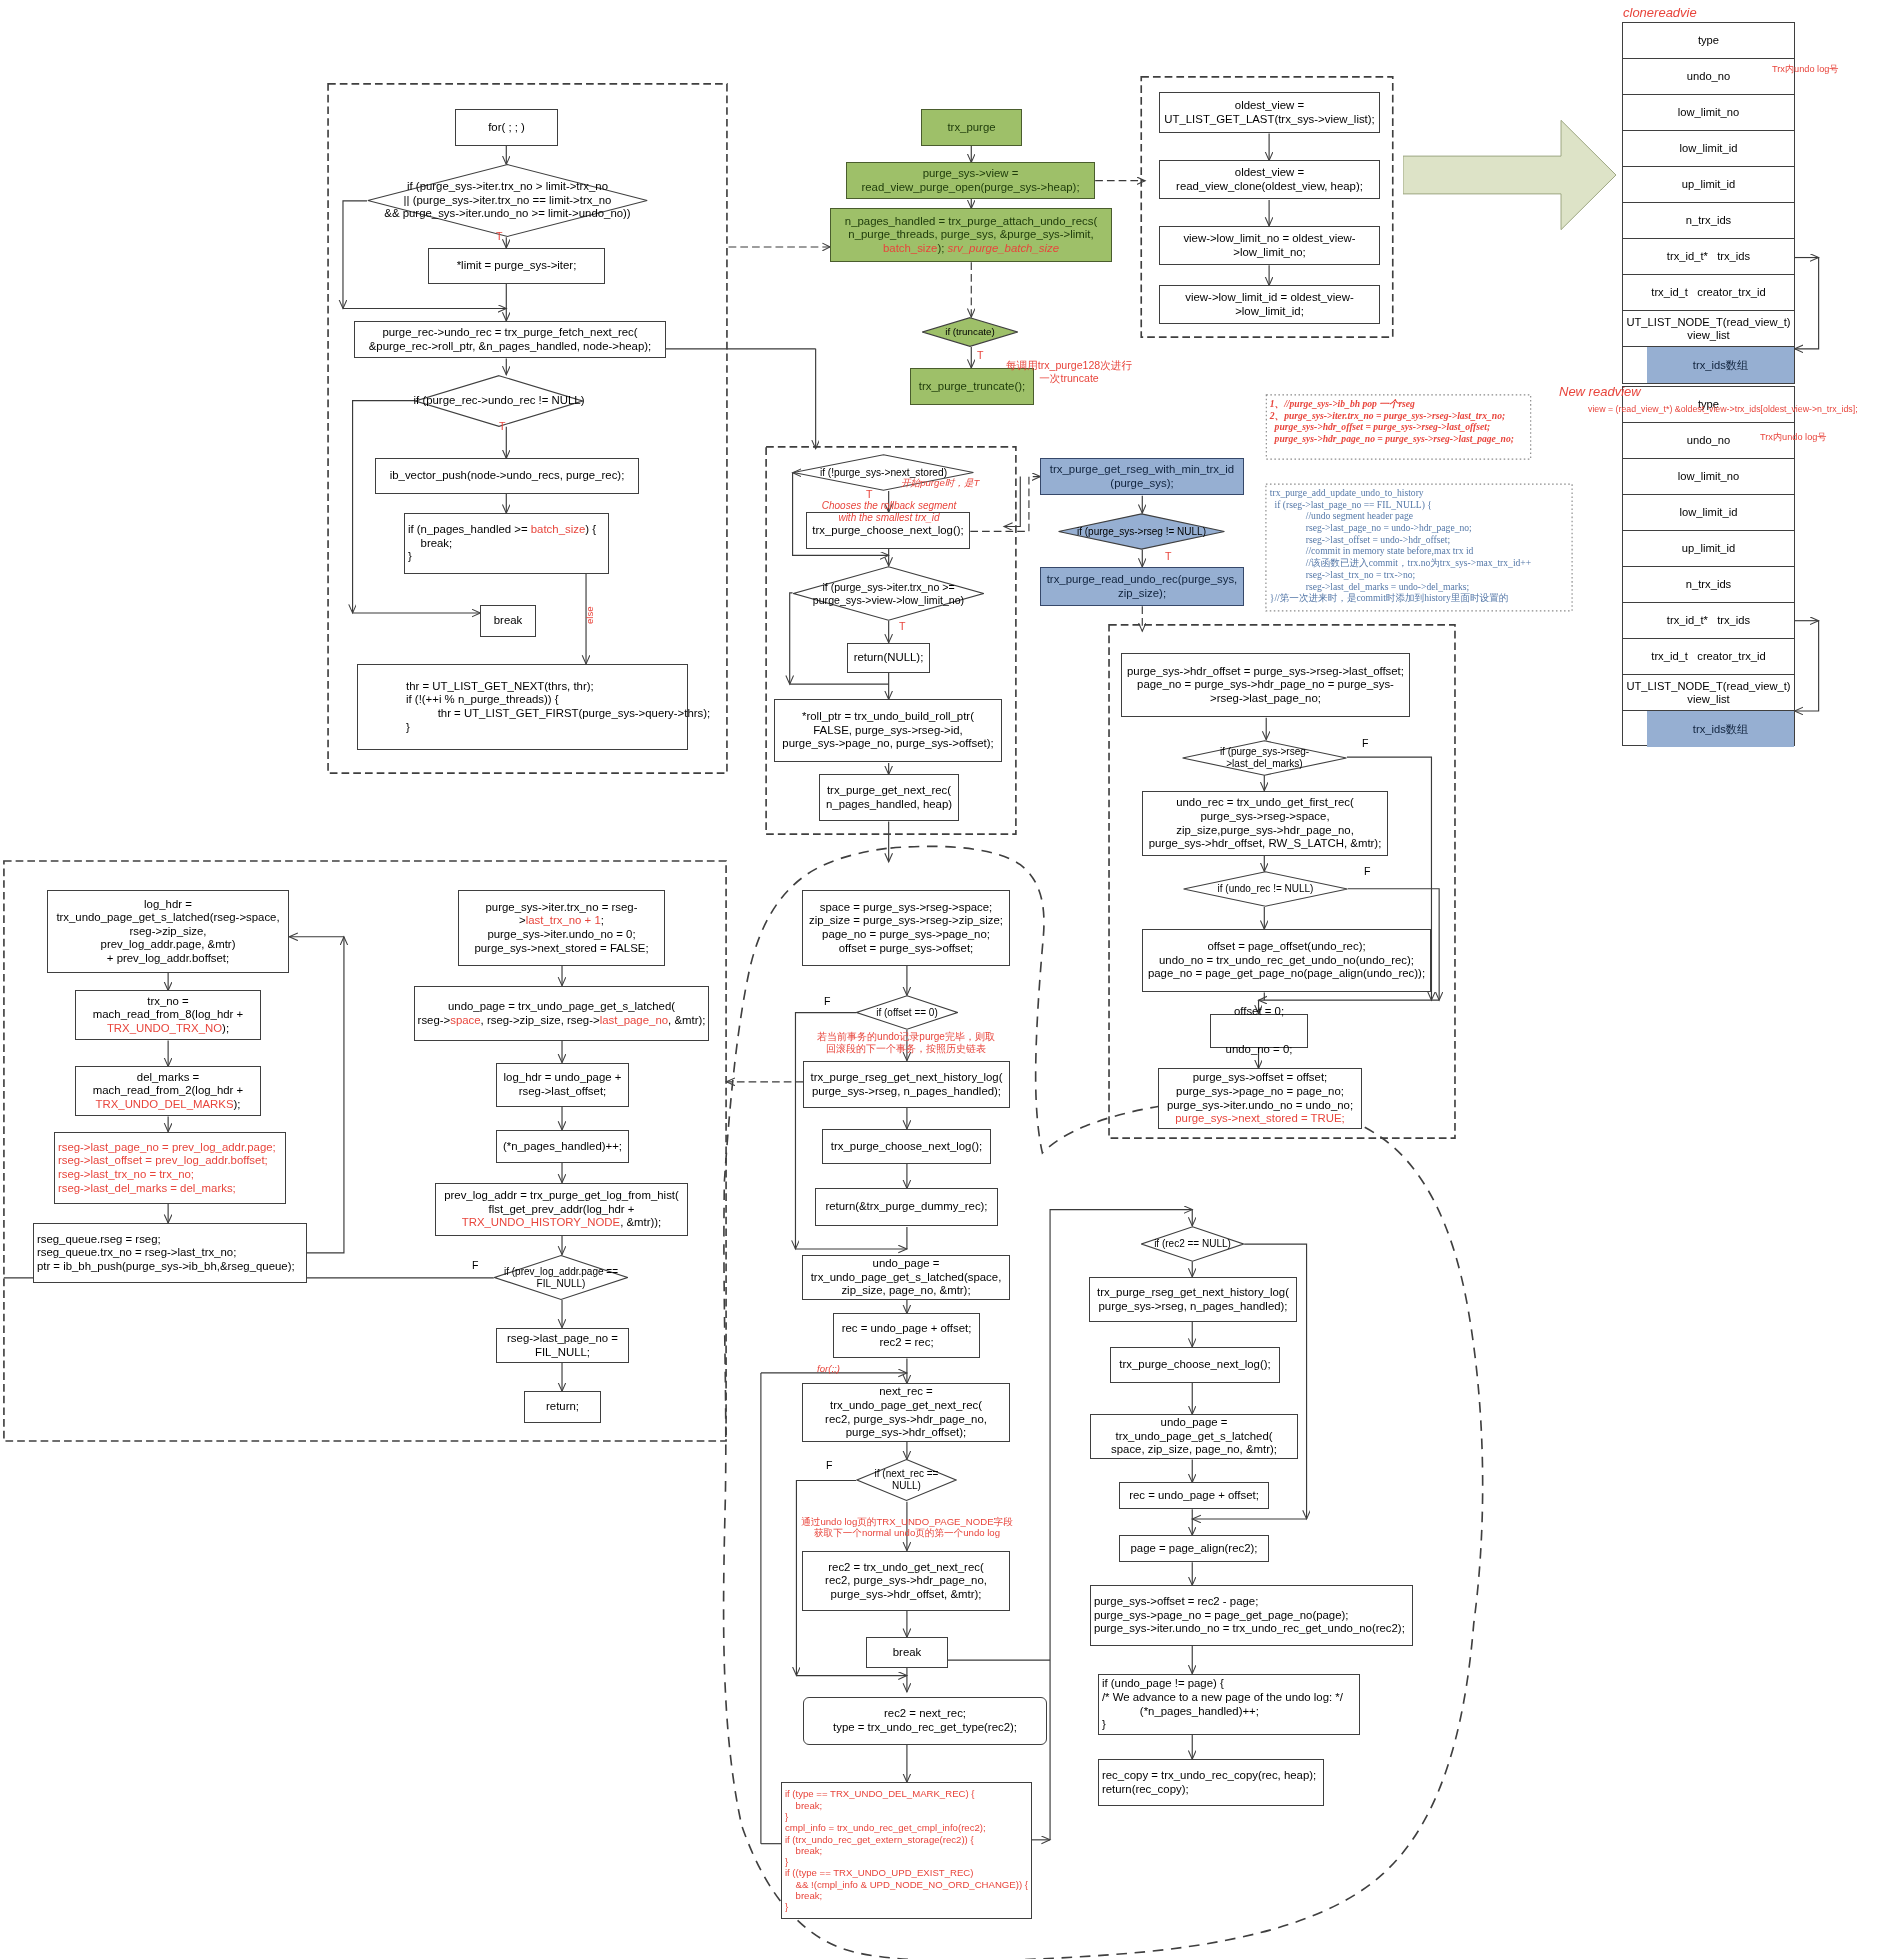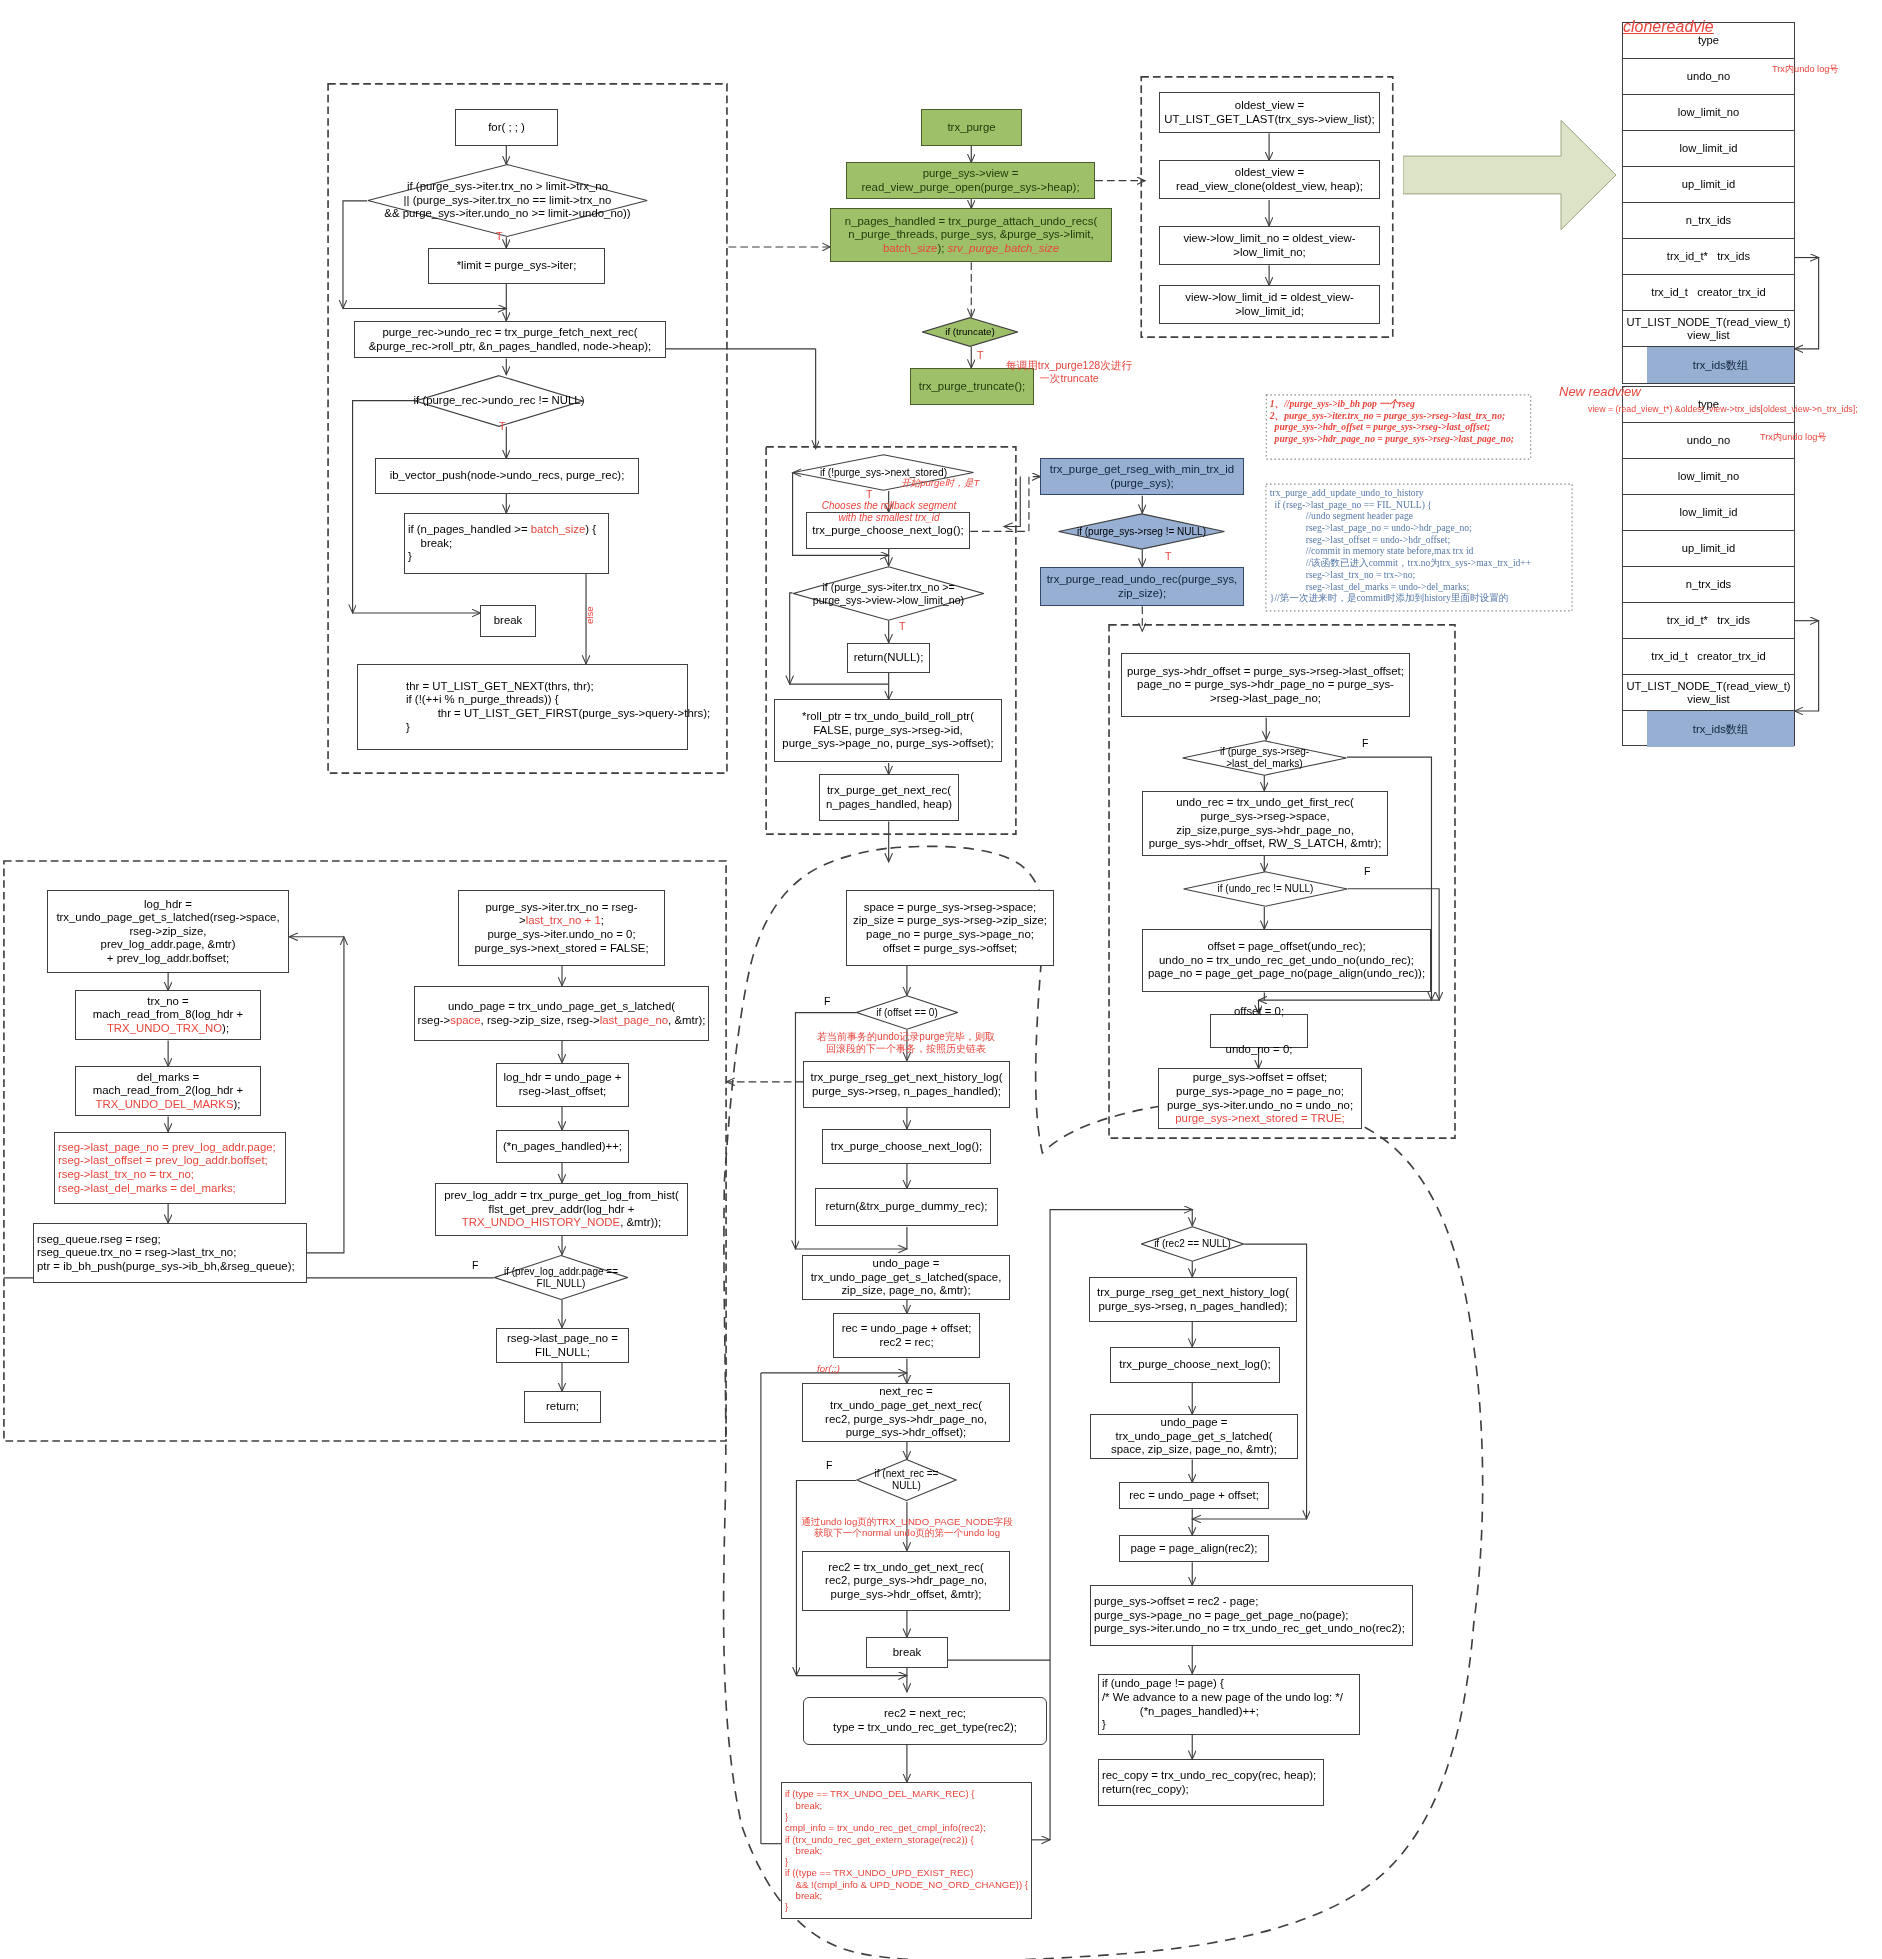--- a/index.html
+++ b/index.html
@@ -226,21 +226,21 @@
     <div class="node box" style="left: 458px; top: 890px; width: 207px; height: 76px;"><span class="ln"><span>purge_sys-&gt;iter.trx_no = rseg-</span></span><span class="ln"><span>&gt;</span><span style="color: rgb(232, 69, 60);">last_trx_no + 1</span><span>;</span></span><span class="ln"><span>purge_sys-&gt;iter.undo_no = 0;</span></span><span class="ln"><span>purge_sys-&gt;next_stored = FALSE;</span></span></div>
     <div class="node box" style="left: 414px; top: 986px; width: 295px; height: 55px;"><span class="ln"><span>undo_page = trx_undo_page_get_s_latched(</span></span><span class="ln"><span>rseg-&gt;</span><span style="color: rgb(232, 69, 60);">space</span><span>, rseg-&gt;zip_size, rseg-&gt;</span><span style="color: rgb(232, 69, 60);">last_page_no</span><span>, &amp;mtr);</span></span></div>
     <div class="node box" style="left: 496px; top: 1063px; width: 133px; height: 44px;"><span class="ln"><span>log_hdr = undo_page +</span></span><span class="ln"><span>rseg-&gt;last_offset;</span></span></div>
     <div class="node box" style="left: 496px; top: 1130px; width: 133px; height: 33px;"><span class="ln"><span>(*n_pages_handled)++;</span></span></div>
     <div class="node box" style="left: 435px; top: 1183px; width: 253px; height: 53px;"><span class="ln"><span>prev_log_addr = trx_purge_get_log_from_hist(</span></span><span class="ln"><span>flst_get_prev_addr(log_hdr +</span></span><span class="ln"><span style="color: rgb(232, 69, 60);">TRX_UNDO_HISTORY_NODE</span><span>, &amp;mtr));</span></span></div>
     <div class="node diamond" style="left: 494px; top: 1255px; width: 134px; height: 45px; font-size: 10px; line-height: 12px;"><svg class="dsvg" width="134" height="45" viewBox="0 0 140 47">
         <path d="M70 0.6 L139.4 23.5 L70 46.4 L0.6 23.5 Z" fill="#ffffff" stroke="#3f3f3f" stroke-width="1.15"></path>
       </svg><div class="dtxt"><span class="ln"><span>if (prev_log_addr.page ==</span></span><span class="ln"><span>FIL_NULL)</span></span></div></div>
     <div class="node box" style="left: 496px; top: 1328px; width: 133px; height: 35px;"><span class="ln"><span>rseg-&gt;last_page_no =</span></span><span class="ln"><span>FIL_NULL;</span></span></div>
     <div class="node box" style="left: 524px; top: 1391px; width: 77px; height: 32px;"><span class="ln"><span>return;</span></span></div>
-    <div class="node box" style="left: 802px; top: 890px; width: 208px; height: 76px; margin-left: 44px;"><span class="ln"><span>space = purge_sys-&gt;rseg-&gt;space;</span></span><span class="ln"><span>zip_size = purge_sys-&gt;rseg-&gt;zip_size;</span></span><span class="ln"><span>page_no = purge_sys-&gt;page_no;</span></span><span class="ln"><span>offset = purge_sys-&gt;offset;</span></span></div>
+    <div class="node box" style="left: 802px; top: 890px; width: 208px; height: 76px;"><span class="ln"><span>space = purge_sys-&gt;rseg-&gt;space;</span></span><span class="ln"><span>zip_size = purge_sys-&gt;rseg-&gt;zip_size;</span></span><span class="ln"><span>page_no = purge_sys-&gt;page_no;</span></span><span class="ln"><span>offset = purge_sys-&gt;offset;</span></span></div>
     <div class="node diamond" style="left: 856px; top: 995px; width: 102px; height: 35px; font-size: 10px; line-height: 11.8px;"><svg class="dsvg" width="102" height="35" viewBox="0 0 106 36">
         <path d="M53 0.6 L105.4 18 L53 35.4 L0.6 18 Z" fill="#ffffff" stroke="#3f3f3f" stroke-width="1.15"></path>
       </svg><div class="dtxt"><span class="ln"><span>if (offset == 0)</span></span></div></div>
     <div class="node box" style="left: 803px; top: 1061px; width: 207px; height: 47px;"><span class="ln"><span>trx_purge_rseg_get_next_history_log(</span></span><span class="ln"><span>purge_sys-&gt;rseg, n_pages_handled);</span></span></div>
     <div class="node box" style="left: 822px; top: 1129px; width: 169px; height: 35px;"><span class="ln"><span>trx_purge_choose_next_log();</span></span></div>
     <div class="node box" style="left: 815px; top: 1188px; width: 183px; height: 38px;"><span class="ln"><span>return(&amp;trx_purge_dummy_rec);</span></span></div>
     <div class="node box" style="left: 802px; top: 1255px; width: 208px; height: 45px;"><span class="ln"><span>undo_page =</span></span><span class="ln"><span>trx_undo_page_get_s_latched(space,</span></span><span class="ln"><span>zip_size, page_no, &amp;mtr);</span></span></div>
     <div class="node box" style="left: 833px; top: 1313px; width: 147px; height: 45px;"><span class="ln"><span>rec = undo_page + offset;</span></span><span class="ln"><span>rec2 = rec;</span></span></div>
     <div class="node box" style="left: 802px; top: 1383px; width: 208px; height: 59px;"><span class="ln"><span>next_rec =</span></span><span class="ln"><span>trx_undo_page_get_next_rec(</span></span><span class="ln"><span>rec2, purge_sys-&gt;hdr_page_no,</span></span><span class="ln"><span>purge_sys-&gt;hdr_offset);</span></span></div>
     <div class="node diamond" style="left: 856px; top: 1459px; width: 101px; height: 42px; font-size: 10px; line-height: 12px;"><svg class="dsvg" width="101" height="42" viewBox="0 0 105 44">
@@ -262,21 +262,21 @@
     <div class="node box left" style="left: 1098px; top: 1674px; width: 262px; height: 61px;"><span class="ln"><span>if (undo_page != page) {</span></span><span class="ln"><span>/* We advance to a new page of the undo log: */</span></span><span class="ln"><span>            (*n_pages_handled)++;</span></span><span class="ln"><span>}</span></span></div>
     <div class="node box left" style="left: 1098px; top: 1759px; width: 226px; height: 47px;"><span class="ln"><span>rec_copy = trx_undo_rec_copy(rec, heap);</span></span><span class="ln"><span>return(rec_copy);</span></span></div>
     <svg width="269" height="68" viewBox="0 0 280 71" style="position: absolute; left: 1264px; top: 393px; pointer-events: none;">
       <rect x="2" y="2" width="276" height="67" fill="none" stroke="#8a8a8a" stroke-width="1.2" stroke-dasharray="1.6,2.6"></rect>
     </svg>
     <div class="dotc" style="left: 1266px; top: 395px; width: 265px; height: 64px; color: rgb(232, 69, 60); font-style: italic; font-weight: bold; font-size: 9.6px; line-height: 11.7px;"><span class="ln"><span>1、//purge_sys-&gt;ib_bh pop 一个rseg</span></span><span class="ln"><span>2、purge_sys-&gt;iter.trx_no = purge_sys-&gt;rseg-&gt;last_trx_no;</span></span><span class="ln"><span>  purge_sys-&gt;hdr_offset = purge_sys-&gt;rseg-&gt;last_offset;</span></span><span class="ln"><span>  purge_sys-&gt;hdr_page_no = purge_sys-&gt;rseg-&gt;last_page_no;</span></span></div>
     <svg width="310" height="131" viewBox="0 0 323 136" style="position: absolute; left: 1264px; top: 482px; pointer-events: none;">
       <rect x="2" y="2" width="319" height="132" fill="none" stroke="#8a8a8a" stroke-width="1.2" stroke-dasharray="1.6,2.6"></rect>
     </svg>
     <div class="dotc" style="left: 1266px; top: 484px; width: 306px; height: 127px; color: rgb(85, 120, 168); font-size: 9.6px; line-height: 11.7px;"><span class="ln"><span>trx_purge_add_update_undo_to_history</span></span><span class="ln"><span>  if (rseg-&gt;last_page_no == FIL_NULL) {</span></span><span class="ln"><span>               //undo segment header page</span></span><span class="ln"><span>               rseg-&gt;last_page_no = undo-&gt;hdr_page_no;</span></span><span class="ln"><span>               rseg-&gt;last_offset = undo-&gt;hdr_offset;</span></span><span class="ln"><span>               //commit in memory state before,max trx id</span></span><span class="ln"><span>               //该函数已进入commit，trx.no为trx_sys-&gt;max_trx_id++</span></span><span class="ln"><span>               rseg-&gt;last_trx_no = trx-&gt;no;</span></span><span class="ln"><span>               rseg-&gt;last_del_marks = undo-&gt;del_marks;</span></span><span class="ln"><span>}//第一次进来时，是commit时添加到history里面时设置的</span></span></div>
-    <div class="note" style="left: 1623px; top: 18px; color: rgb(232, 69, 60); font-size: 16px; z-index: 40; font-style: italic; text-decoration: underline;">clonereadvie</div>
+    <div class="note" style="left: 1623px; top: 5px; color: rgb(232, 69, 60); font-size: 13px; z-index: 40; font-style: italic;">clonereadvie</div>
     <div class="note" style="left: 1559px; top: 384px; color: rgb(232, 69, 60); font-size: 13px; z-index: 40; font-style: italic;">New readview</div>
     <div class="note" style="left: 1588px; top: 404px; color: rgb(232, 69, 60); font-size: 8.8px; z-index: 40;">view = (read_view_t*) &amp;oldest_view-&gt;trx_ids[oldest_view-&gt;n_trx_ids];</div>
     <div class="note" style="left: 1772px; top: 64px; color: rgb(232, 69, 60); font-size: 9.2px; z-index: 40;">Trx内undo log号</div>
     <div class="note" style="left: 1760px; top: 432px; color: rgb(232, 69, 60); font-size: 9.2px; z-index: 40;">Trx内undo log号</div>
     <div class="note" style="left: 1069px; top: 359px; color: rgb(232, 69, 60); font-size: 10.6px; z-index: 40; text-align: center; transform: translateX(-50%);">每调用trx_purge128次进行
 一次truncate</div>
     <div class="note" style="left: 901px; top: 477px; color: rgb(232, 69, 60); font-size: 9.6px; z-index: 40; font-style: italic;">开始purge时，是T</div>
     <div class="note" style="left: 889px; top: 500px; color: rgb(232, 69, 60); font-size: 10px; z-index: 40; text-align: center; transform: translateX(-50%); font-style: italic;">Chooses the rollback segment
 with the smallest trx_id</div>
     <div class="note" style="left: 906px; top: 1031px; color: rgb(232, 69, 60); font-size: 10px; z-index: 40; text-align: center; transform: translateX(-50%);">若当前事务的undo记录purge完毕，则取

